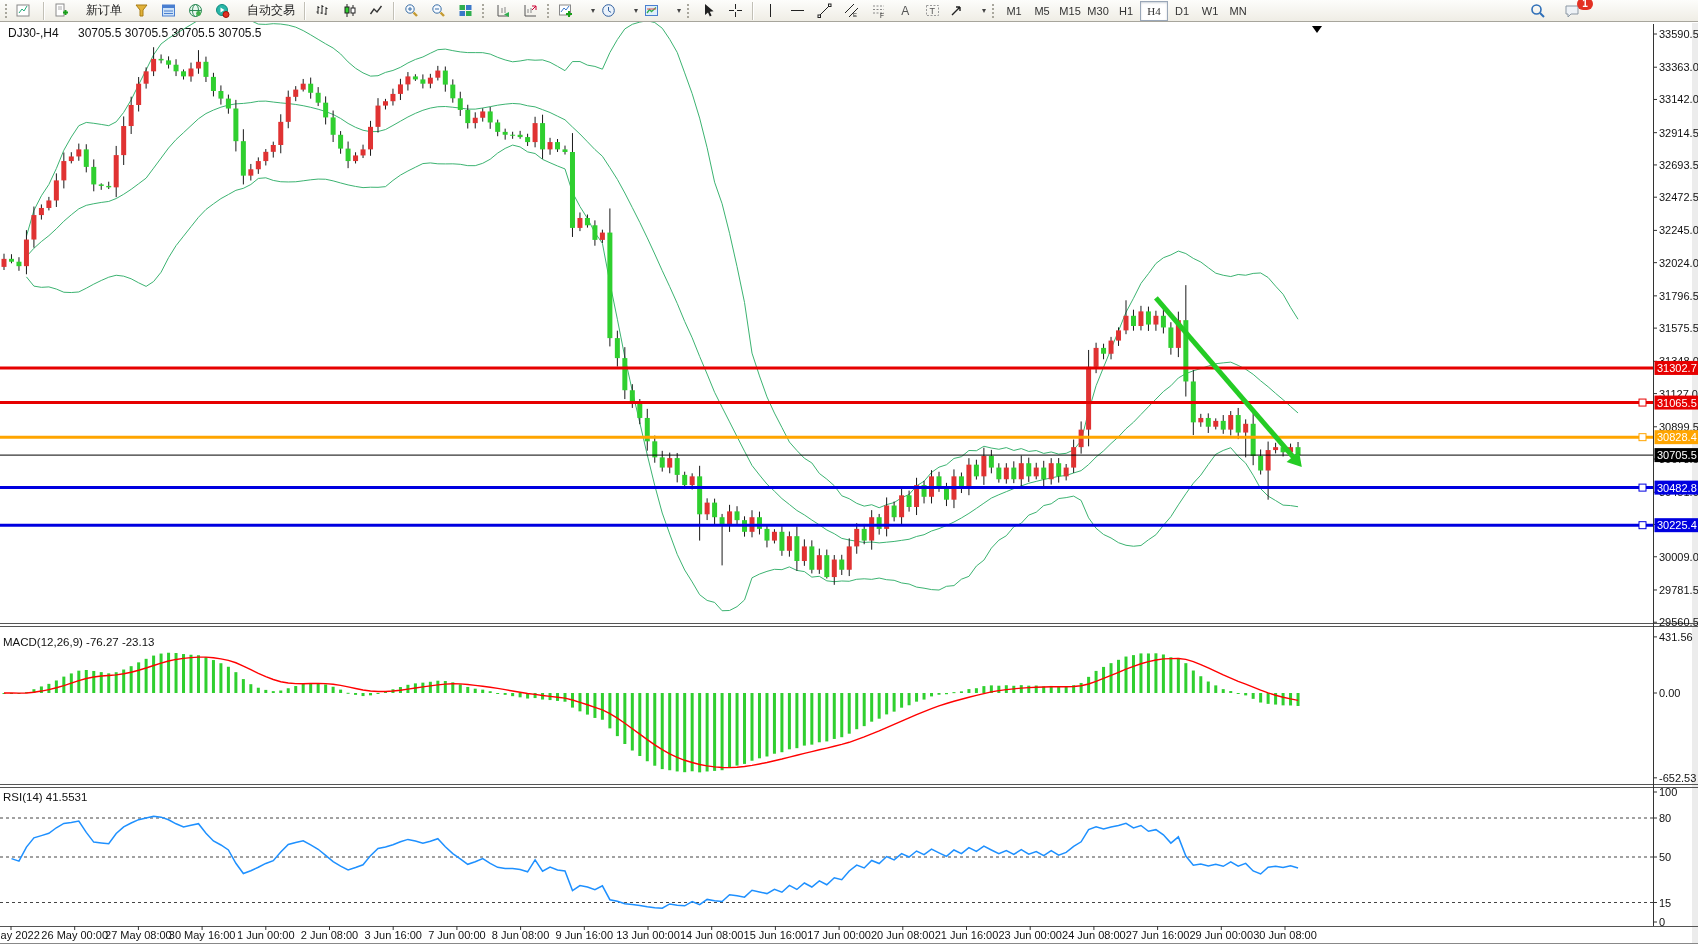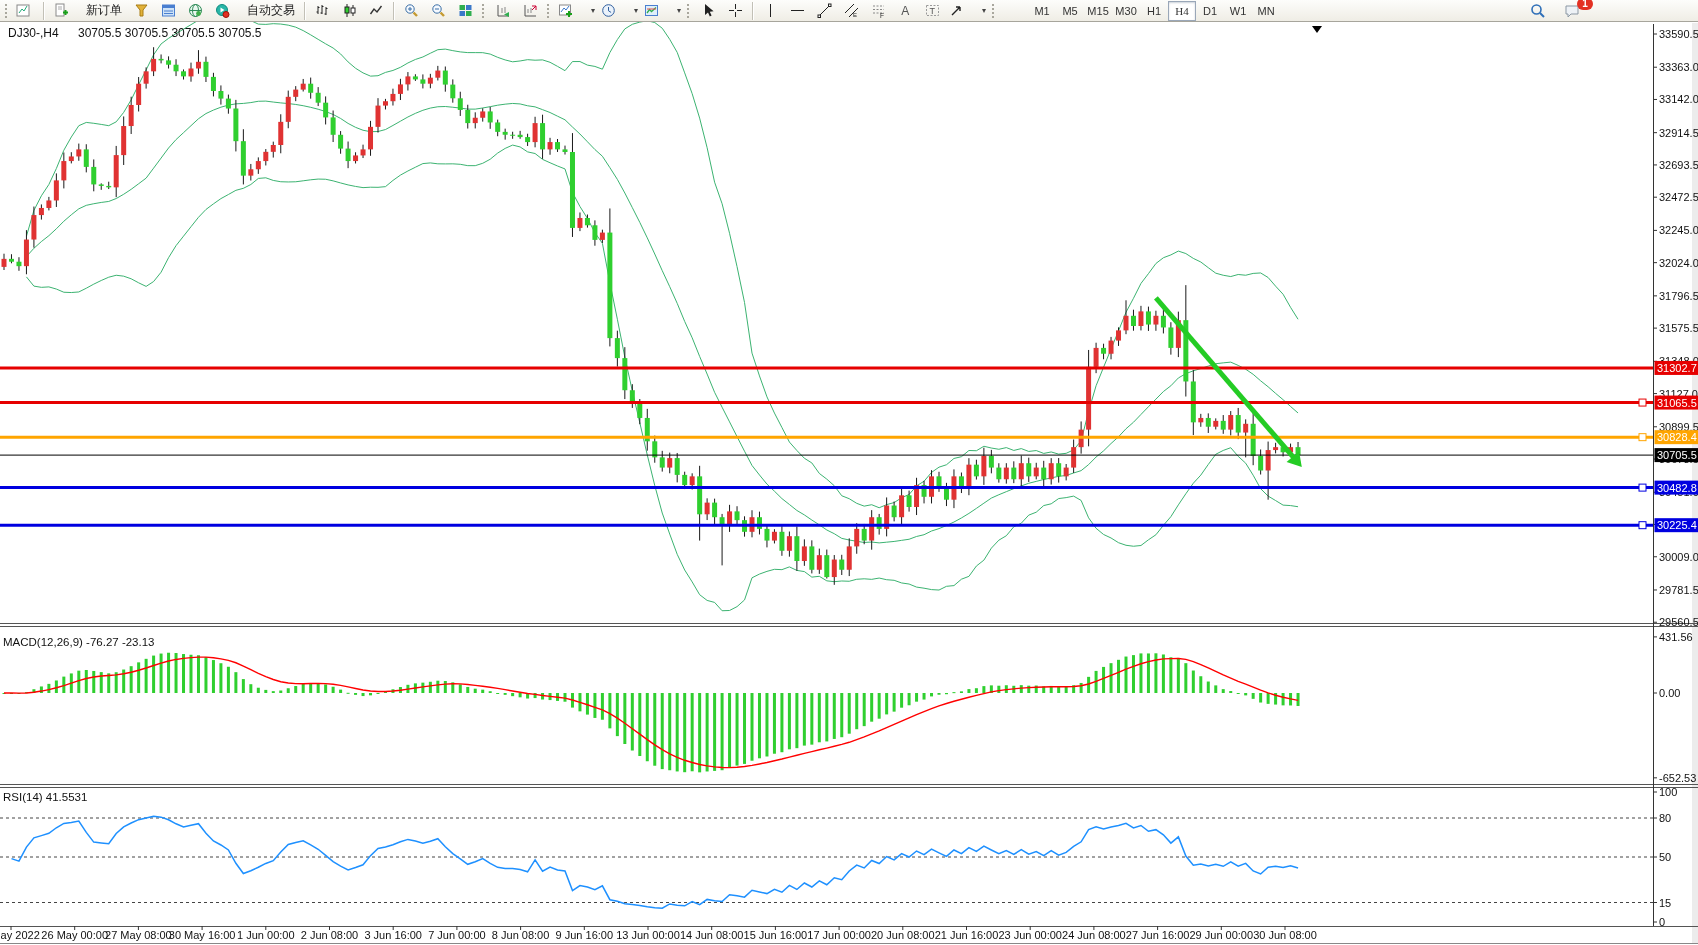--- a/index.html
+++ b/index.html
@@ -215,21 +215,21 @@
       </svg>
   </span>
   <span class="tb-btn">
     <svg width="15" height="15" viewBox="0 0 15 15">
         <path d="M3 12L11 4M11 4h-4M11 4v4" stroke="#222" fill="none" stroke-width="1.4"></path>
       </svg>
     <span class="dd">▾</span>
   </span>
   <span class="grip"></span>
 
-  <span id="tf-group" style="display:flex;align-items:flex-start;margin-left:28px;">
+  <span id="tf-group" style="display:flex;align-items:flex-start;">
       <span class="tf-btn">M1</span>
       <span class="tf-btn">M5</span>
       <span class="tf-btn">M15</span>
       <span class="tf-btn">M30</span>
       <span class="tf-btn">H1</span>
       <span class="tf-btn active">H4</span>
       <span class="tf-btn">D1</span>
       <span class="tf-btn">W1</span>
       <span class="tf-btn">MN</span>
     </span>

